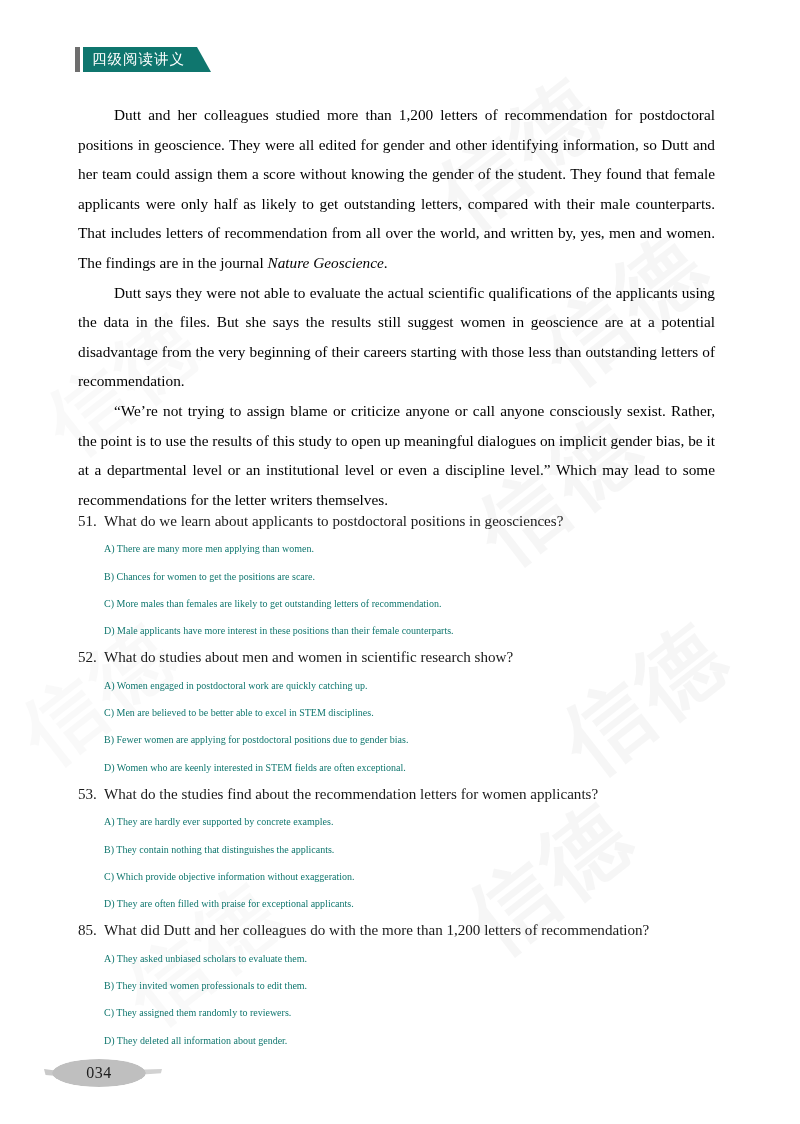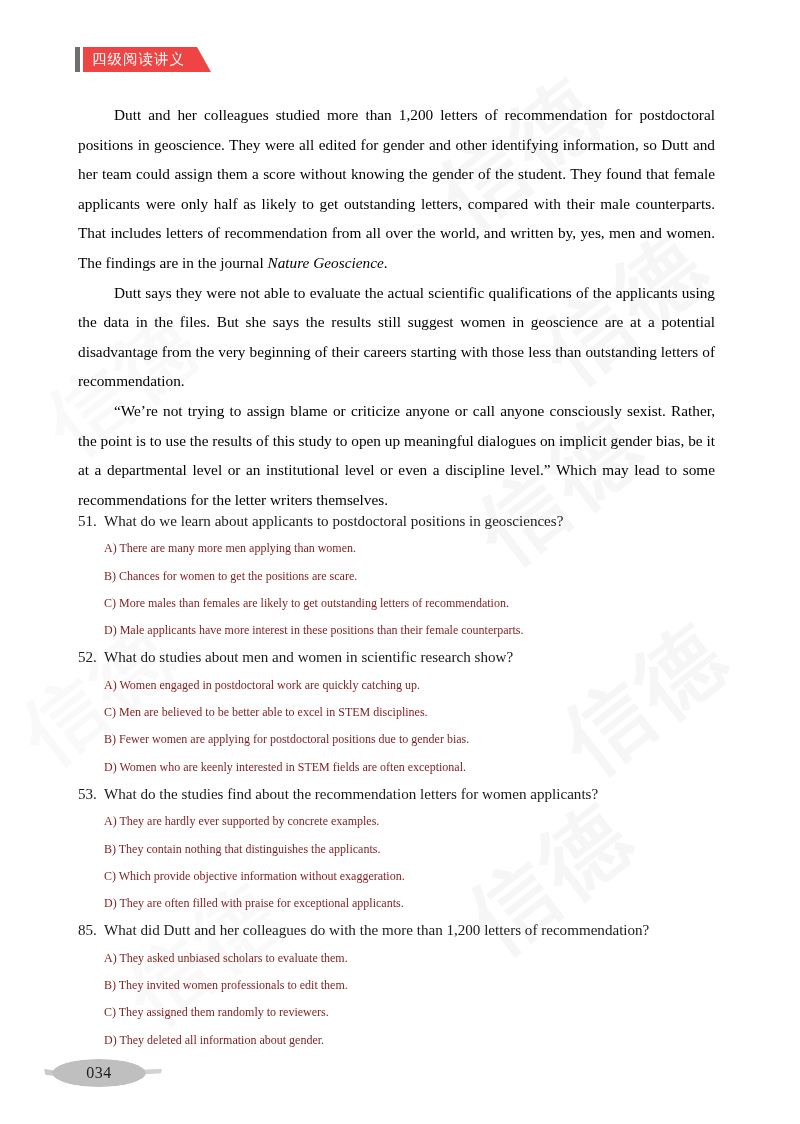--- a/index.html
+++ b/index.html
@@ -64,21 +64,21 @@
     width: 5px;
     background: #6e6e6e;
     flex: 0 0 auto;
   }
   .banner-gap {
     width: 3px;
     background: #ffffff;
     flex: 0 0 auto;
   }
   .banner-body {
-    background: #ef4444;
+    background: #0f766e;
     padding: 0 26px 0 9px;
     display: flex;
     align-items: center;
     -webkit-clip-path: polygon(0 0, calc(100% - 14px) 0, 100% 100%, 0 100%);
     clip-path: polygon(0 0, calc(100% - 14px) 0, 100% 100%, 0 100%);
   }
   .banner-title {
     font-family: "DejaVu Sans", sans-serif;
     font-size: 14.5px;
     color: #ffffff;
@@ -119,23 +119,23 @@
     line-height: 27.3px;
     color: #1b1b1b;
   }
   .q-num {
     width: 26px;
     flex: 0 0 26px;
     text-align: left;
   }
   .q-text { flex: 1 1 auto; }
   .opt-line {
-    font-size: 12px;
+    font-size: 10px;
     line-height: 27.3px;
-    color: #7f1d1d;
+    color: #0f766e;
     padding-left: 26px;
     white-space: nowrap;
   }
 
   
   #page-number-ornament {
     position: absolute;
     left: 44px;
     top: 1056px;
     width: 120px;

